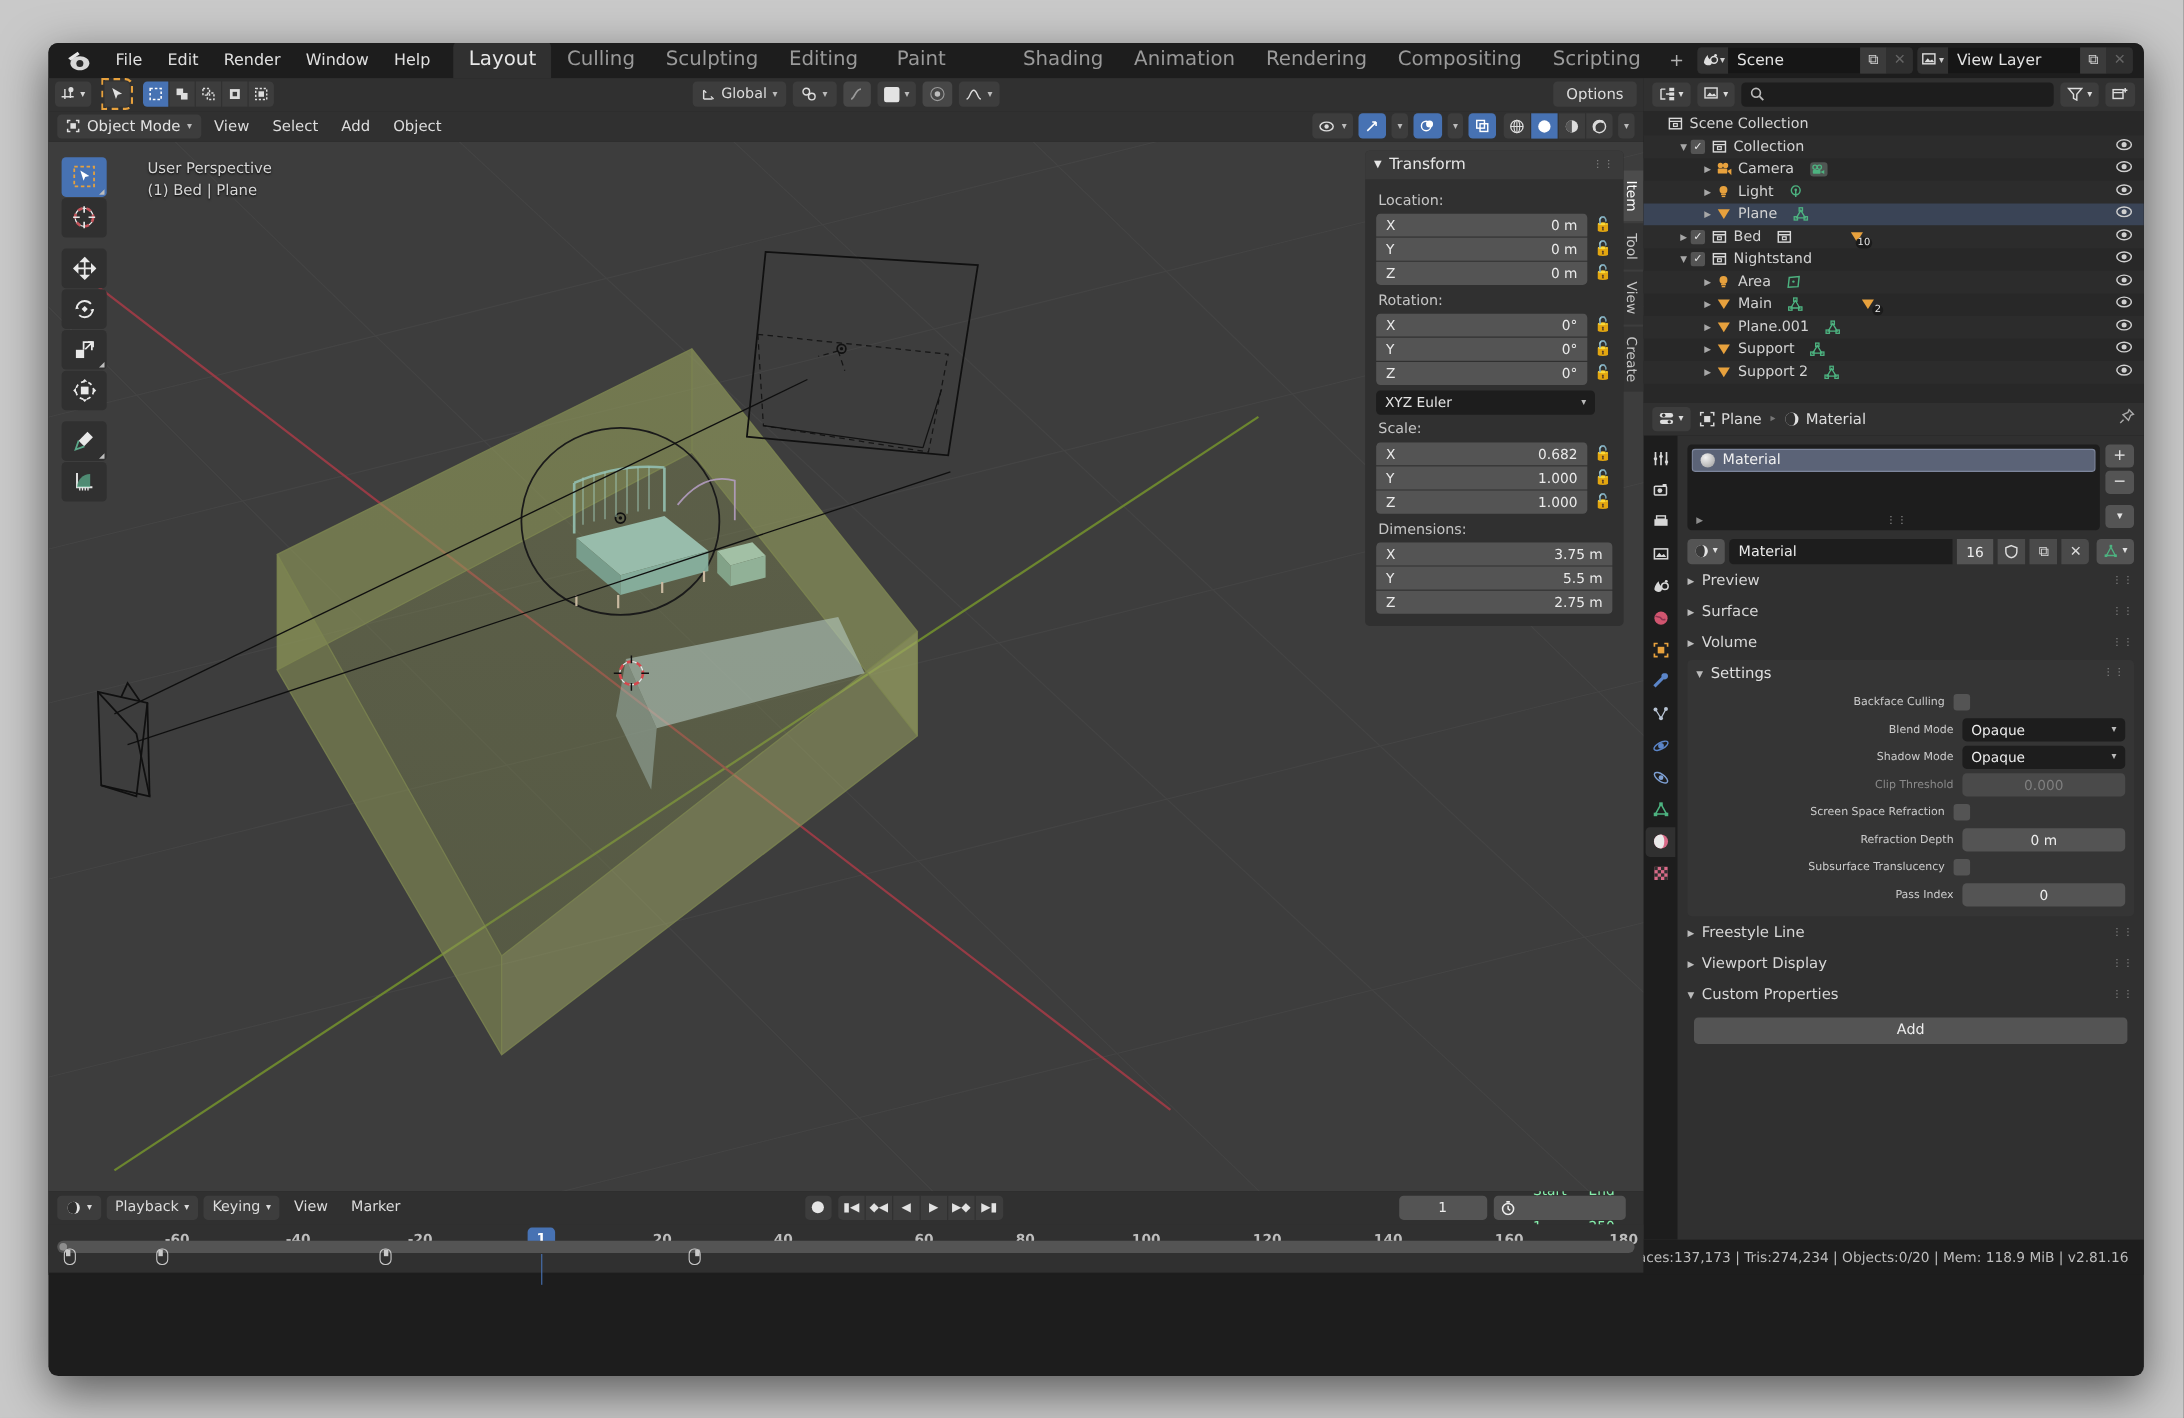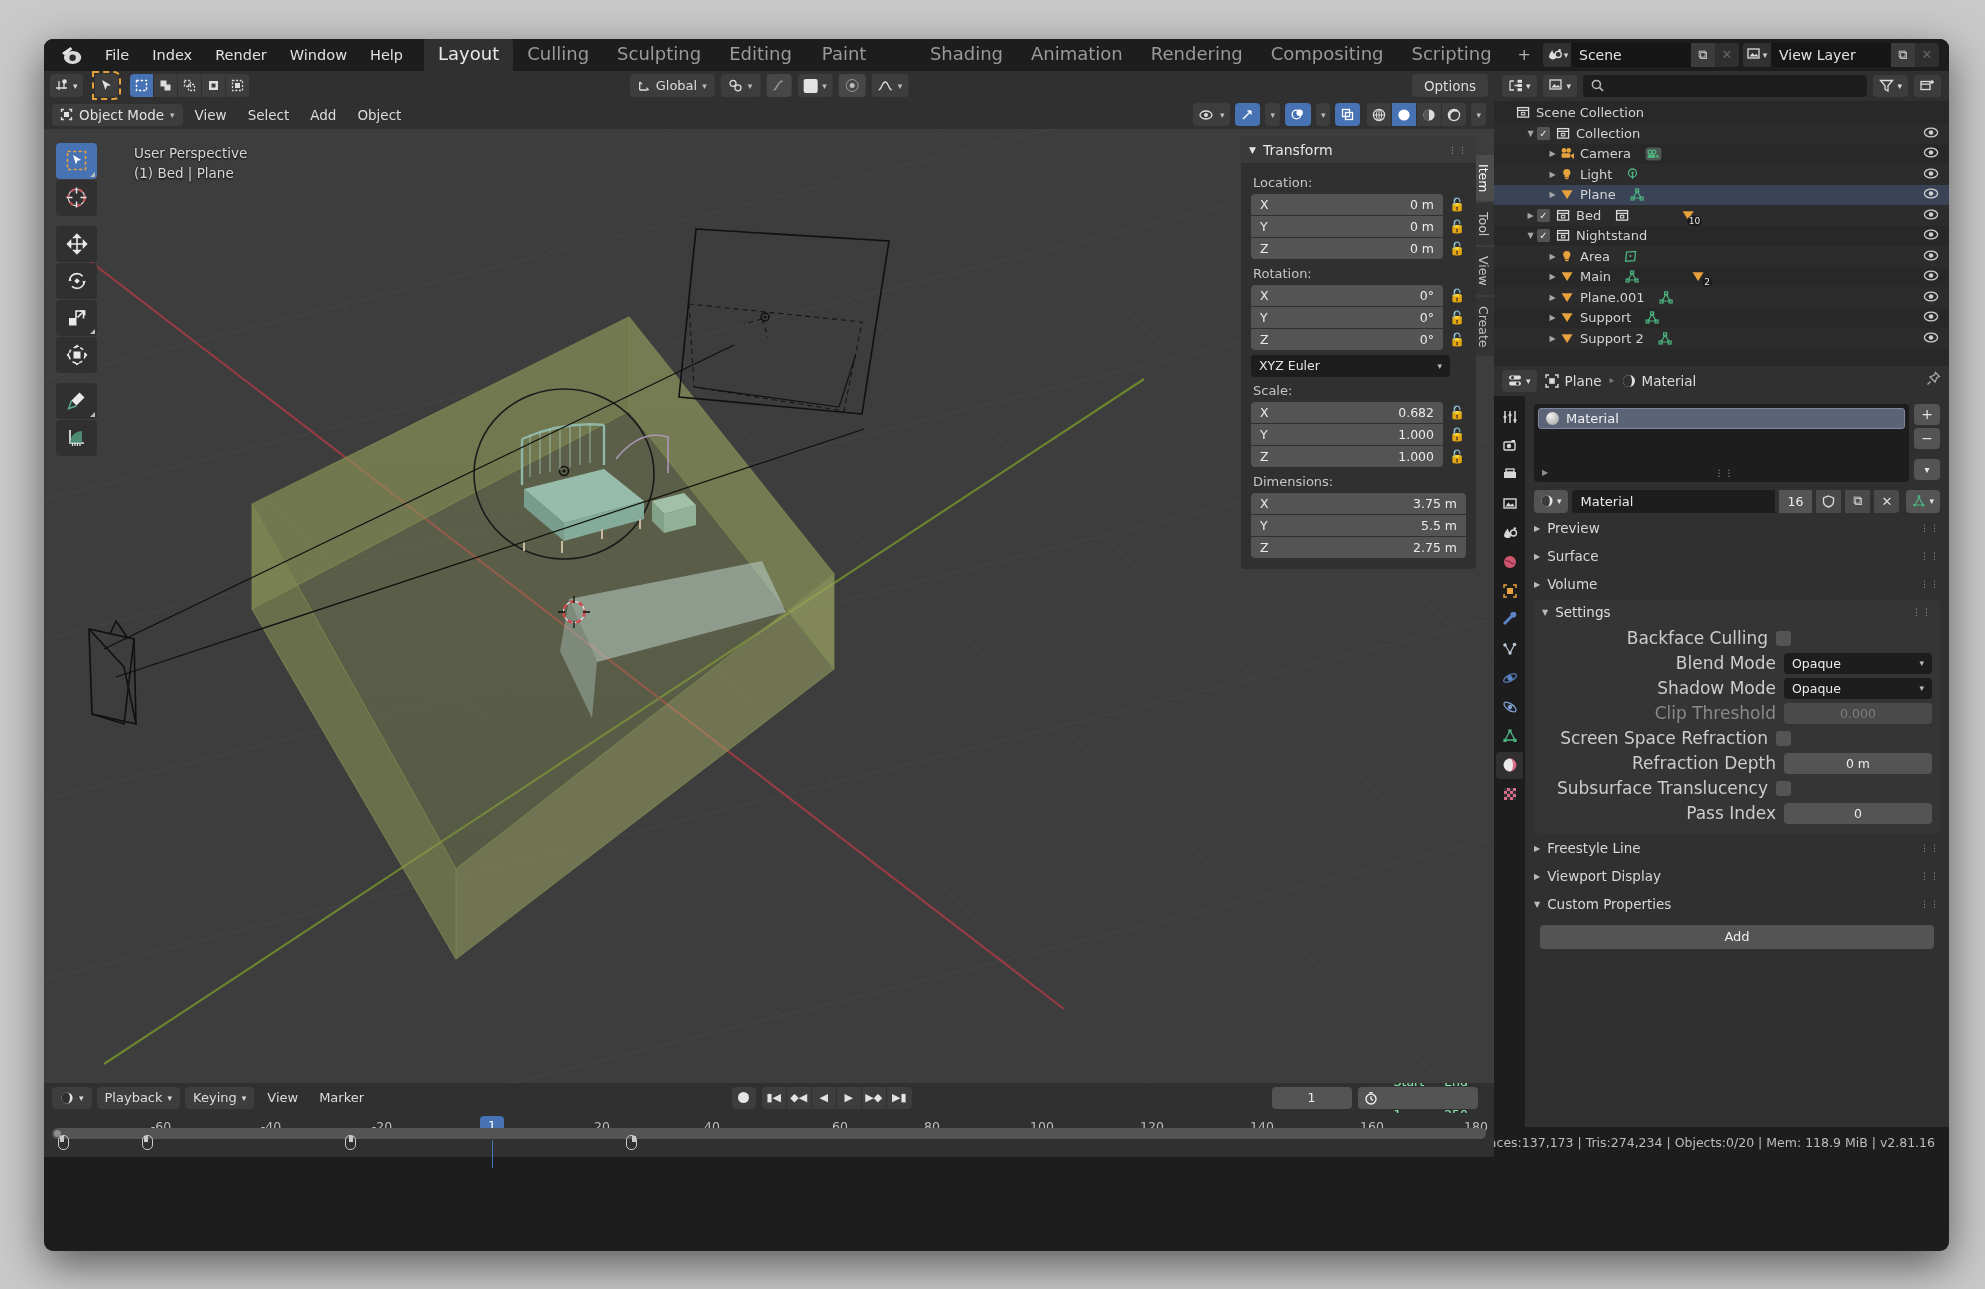--- a/index.html
+++ b/index.html
@@ -132,21 +132,21 @@
   .rec { width:24px; height:22px; border-radius:4px; background:#3d3d3d;
      display:flex; align-items:center; justify-content:center; }
   .transport { display:flex; background:#3d3d3d; border-radius:4px; overflow:hidden; }
   .tp { width:25px; height:22px; display:flex; align-items:center; justify-content:center;
      color:#e3e3e3; font-size:11px; border-right:1px solid #303030; }
   .tp:last-child{border-right:none;}
   .frm { background:#545454; border-radius:4px; height:22px; min-width:80px; color:#eee;
      font-size:12.5px; display:flex; align-items:center; justify-content:center; }
   .se { display:flex; background:#545454; border-radius:4px; height:22px; align-items:center; }
   .se > div { padding:0 10px; color:#86efac; font-size:12.5px; display:flex; gap:18px;flex-direction:column; }
-  .ruler { height:28px; background:#303030; position:relative; color:#bdbdbd; font-size:12.5px; }
+  .ruler { height:28px; background:#303030; position:relative; color:#bdbdbd; font-size:12.5px;font-weight:bold; }
   .tick { position:absolute; top:6px; transform:translateX(-50%); }
   .playhead { position:absolute; top:3px; transform:translateX(-50%); background:#4772b3;
      color:#fff; border-radius:4px; padding:2px 8px; font-size:12.5px; }
   .ph-line { position:absolute; top:27px; width:1px; height:28px; background:#4772b3; }
   .scrollbar { position:absolute; left:8px; right:8px; bottom:2px; height:11px;
      background:#545454; border-radius:6px; }
   .scrollbar .knob { position:absolute; left:2px; top:2px; width:7px;height:7px;
      border-radius:50%; background:#8d8d8d; }
 
   
@@ -202,21 +202,21 @@
      color:#eee; font-size:12.5px; }
   .msq { background:#4a4a4a; height:23px; width:25px; display:flex; align-items:center;
      justify-content:center; color:#ddd; font-size:13px; }
   .panelrow { height:25px; display:flex; align-items:center; gap:7px; color:#d7d7d7;
      font-size:13.5px; margin-top:3px; }
   .panelrow .dots-grip { margin-left:auto; }
   .section { background:#353535; border-radius:4px; margin-top:3px; padding:0 0 6px 0; }
   .sechead { height:25px; display:flex; align-items:center; gap:7px; color:#dfdfdf;
      font-size:13.5px; padding:0 8px; }
   .prow { display:flex; align-items:center; gap:8px; height:23px; margin:2px 8px; }
-  .plabel { color:#ccc; font-size:17px; text-align:right; flex:1; }
+  .plabel { color:#ccc; font-size:10px; text-align:right; flex:1; }
   .plabel.dim { color:#8a8a8a; }
   .pval { width:148px; background:#545454; border-radius:4px; height:21px; display:flex;
      align-items:center; justify-content:center; color:#ededed; font-size:12.5px; }
   .pval.drop { background:#1d1d1d; justify-content:space-between; padding:0 8px; }
   .pval.dim { background:#4a4a4a; color:#7e7e7e; }
   .cbox { width:15px; height:15px; border-radius:3px; background:#545454; }
   .addbtn { margin:8px 6px 0 6px; height:24px; background:#545454; border-radius:4px;
      display:flex; align-items:center; justify-content:center; color:#ededed; font-size:13px; }
 
   
@@ -239,21 +239,21 @@
       <svg viewBox="0 0 26 24">
           <g fill="#e8e8e8">
         <path d="M4 14.5c0-3.6 3.9-6.4 8.6-6.4 4.8 0 8.6 2.8 8.6 6.4s-3.8 6.4-8.6 6.4C7.9 20.9 4 18.1 4 14.5z" opacity=".92"></path>
         <circle cx="12.6" cy="14.7" r="3.2" fill="#2b2b2b"></circle>
         <path d="M2 9.9 10.6 4l1.8 2.3L4.3 12z"></path>
       </g>
         </svg>
     </div>
     <div class="menus">
       <div class="menu">File</div>
-      <div class="menu">Index</div>
+      <div class="menu">Edit</div>
       <div class="menu">Render</div>
       <div class="menu">Window</div>
       <div class="menu">Help</div>
     </div>
     <div class="wstabs">
       <div class="wstab active">Layout</div>
       <div class="wstab">Culling</div>
       <div class="wstab">Sculpting</div>
       <div class="wstab">UV Editing</div>
       <div class="wstab">Texture Paint</div>

